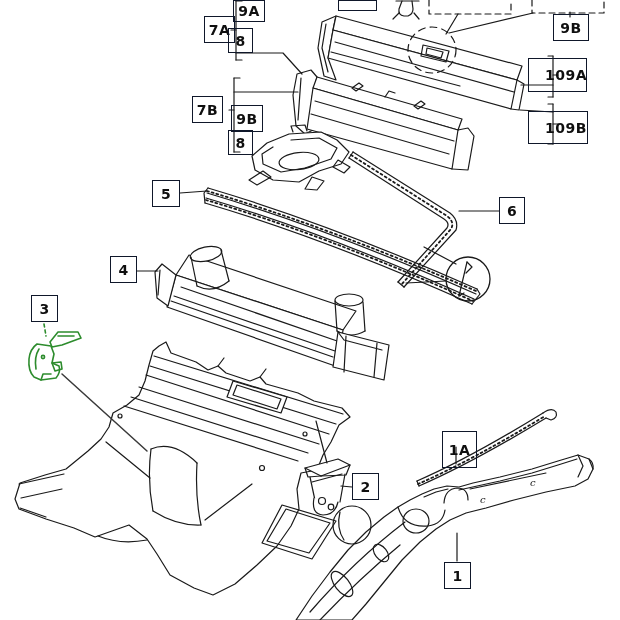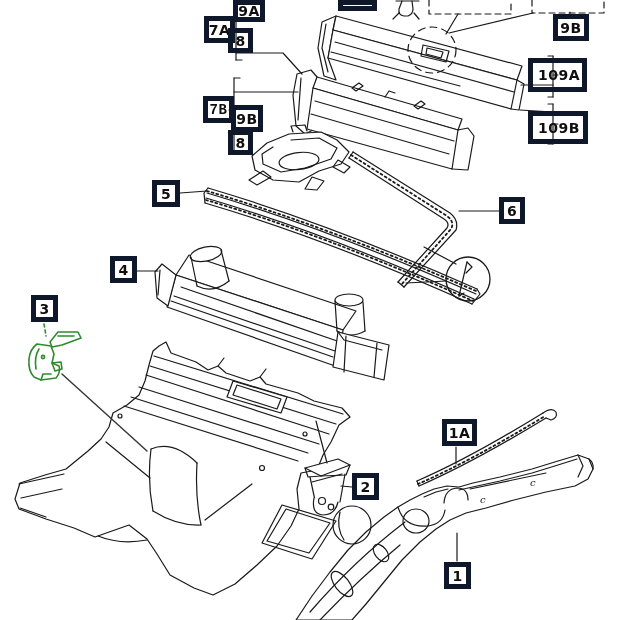--- a/index.html
+++ b/index.html
@@ -4,25 +4,25 @@
 <style>
   html,body{margin:0;padding:0;background:#ffffff;}
   .stage{
     position:relative;width:620px;height:620px;background:#ffffff;
     font-family:"DejaVu Sans","Liberation Sans",sans-serif;overflow:hidden;
   }
   svg.art{position:absolute;left:0;top:0;}
   .art path,.art line,.art polyline{vector-effect:non-scaling-stroke;}
   .callout{
     position:absolute;display:flex;align-items:center;justify-content:center;
-    border:5px solid #0f172a;background:transparent;color:#0f0f0f;
+    border:1px solid #0f172a;background:transparent;color:#0f0f0f;
     font-weight:bold;font-size:14px;line-height:1;letter-spacing:.5px;
     box-sizing:border-box;cursor:pointer;user-select:none;
   }
-  .callout-pair{justify-content:space-between;padding:0 5px;}
+  .callout-pair{justify-content:space-between;padding:0 16px;}
   .callout-pair span{display:inline-block;}
   .mark-c{font-family:"DejaVu Serif","Liberation Serif",serif;font-style:italic;font-size:10px;fill:#1a1a1a;}
 </style>
 </head>
 <body>
 
 <div class="stage">
 
   <svg class="art" width="620" height="620" viewBox="0 0 620 620" fill="none" stroke="#1a1a1a" stroke-width="1.2" stroke-linecap="round" stroke-linejoin="round">
 
@@ -254,21 +254,21 @@
   <div class="callout" style="left:233px;top:0;width:32px;height:22px;">
     <span>9A</span>
   </div>
   <div class="callout" style="left:204px;top:16px;width:31px;height:27px;align-items:center;">
     <span>7A</span>
   </div>
   <div class="callout" style="left:228px;top:28px;width:25px;height:25px;">
     <span>8</span>
   </div>
 
-  <div class="callout" style="left:203px;top:96px;width:31px;height:27px;font-family:Liberation Mono, monospace;">
+  <div class="callout" style="left:192px;top:96px;width:31px;height:27px;">
     <span>7B</span>
   </div>
   <div class="callout" style="left:231px;top:105px;width:32px;height:27px;">
     <span>9B</span>
   </div>
   <div class="callout" style="left:228px;top:130px;width:25px;height:25px;">
     <span>8</span>
   </div>
 
   <div class="callout" style="left:553px;top:14px;width:36px;height:27px;">
@@ -292,20 +292,20 @@
   </div>
   <div class="callout" style="left:110px;top:256px;width:27px;height:27px;">
     <span>4</span>
   </div>
   <div class="callout" style="left:31px;top:295px;width:27px;height:27px;">
     <span>3</span>
   </div>
   <div class="callout" style="left:352px;top:473px;width:27px;height:27px;">
     <span>2</span>
   </div>
-  <div class="callout" style="left:442px;top:419px;width:35px;height:27px;">
+  <div class="callout" style="left:442px;top:431px;width:35px;height:37px;">
     <span>1A</span>
   </div>
   <div class="callout" style="left:444px;top:562px;width:27px;height:27px;">
     <span>1</span>
   </div>
 
 </div>
 
 </body></html>

